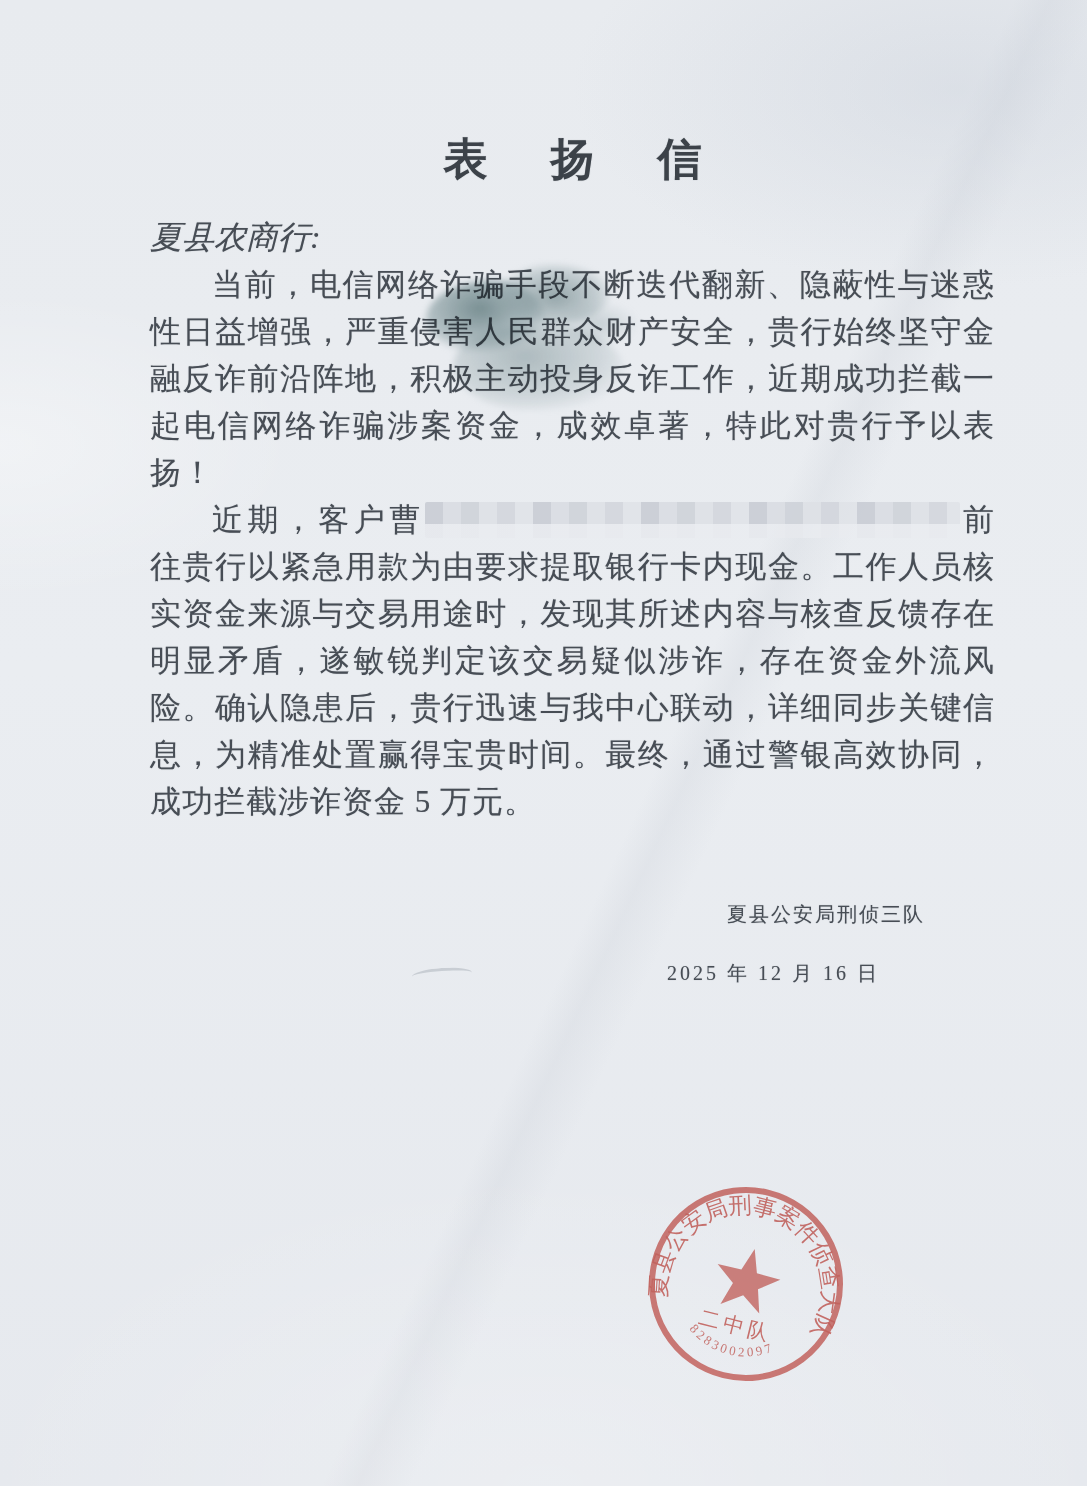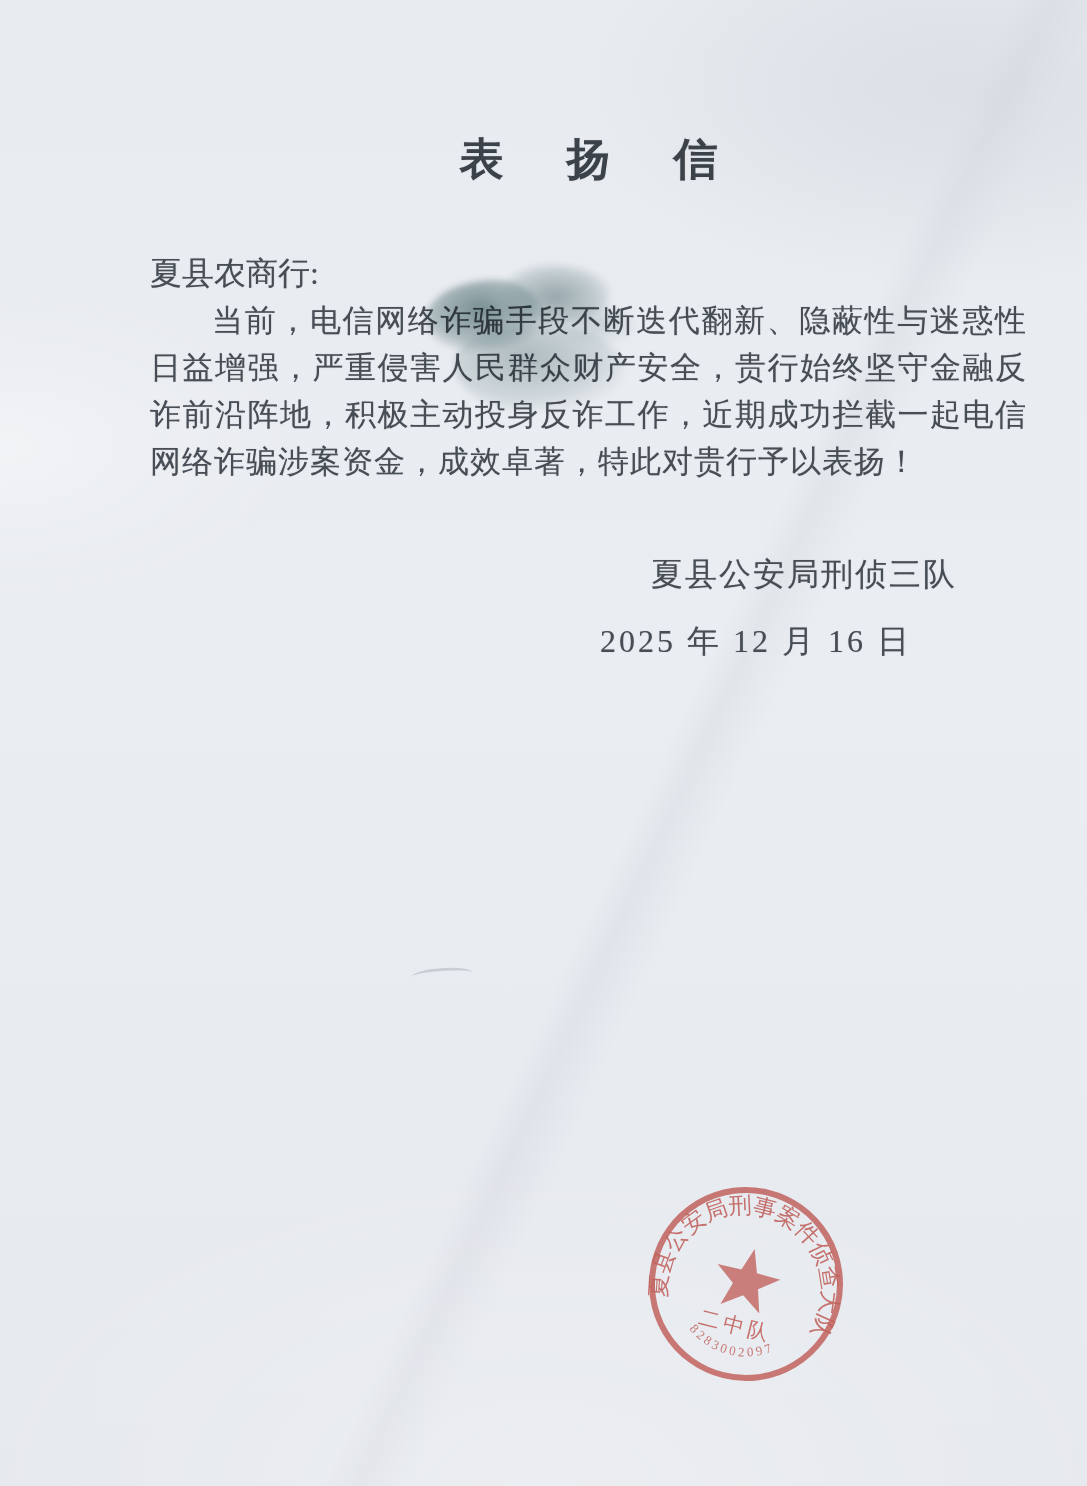--- a/index.html
+++ b/index.html
@@ -10,52 +10,53 @@
     overflow:hidden;
     font-family:"Liberation Serif","DejaVu Serif",serif;
     color:#474d55;
     background:
       radial-gradient(ellipse 620px 320px at 88% 6%, rgba(198,205,216,.38), transparent 62%),
       radial-gradient(ellipse 500px 260px at 0% 30%, rgba(255,255,255,.35), transparent 60%),
       radial-gradient(ellipse 900px 500px at 50% 100%, rgba(255,255,255,.22), transparent 65%),
       linear-gradient(115deg, transparent 57%, rgba(155,163,177,.10) 59%, transparent 62%),
       linear-gradient(180deg,#e8ebef 0%,#eaedf1 45%,#e6e9ee 100%);
   }
-  .content{position:relative;padding:130px 60px 0 150px;}
+  .content{position:relative;padding:130px 92px 0 150px;}
   .title{
     text-align:center;
     font-size:44px;font-weight:700;color:#3c4249;
     letter-spacing:26px;text-indent:26px;
     line-height:60px;
     text-shadow:0 0 1px rgba(60,66,73,.45);
   }
   .salutation{
-    margin-top:60px;
+    margin-top:24px;
     font-size:32px;line-height:47px;
     text-shadow:0 0 1px rgba(70,76,85,.35);
+    font-style:italic;
   }
   .body-text{font-size:31px;line-height:47px;letter-spacing:1px;
     text-align:justify;text-shadow:0 0 1px rgba(70,76,85,.35);}
   .body-text p{margin:0;text-indent:2em;}
   .redaction{
     display:inline-block;
     width:535px;height:36px;
     vertical-align:-8px;
     border-radius:2px;
     opacity:.85;
     background:
       linear-gradient(180deg, rgba(255,255,255,0) 0 62%, rgba(236,238,242,.85) 62% 100%),
       repeating-linear-gradient(90deg,
         #c7cbd3 0 18px, #d9dce2 18px 36px, #cdd1d8 36px 54px,
         #dee1e6 54px 72px, #d2d5dc 72px 90px, #e0e3e8 90px 108px);
   }
-  .signature-block{margin-top:66px;font-size:32px;line-height:47px;
+  .signature-block{margin-top:66px;font-size:20px;line-height:47px;
     text-shadow:0 0 1px rgba(70,76,85,.35);}
   .signature{text-align:right;padding-right:70px;letter-spacing:2px;}
-  .date{text-align:right;padding-right:115px;margin-top:20px;letter-spacing:3px;}
+  .date{text-align:right;padding-right:115px;margin-top:12px;letter-spacing:3px;}
   
   .stain{position:absolute;left:408px;top:262px;width:260px;height:160px;
     pointer-events:none;mix-blend-mode:multiply;filter:blur(3px);}
   .stain .b1{position:absolute;left:18px;top:18px;width:120px;height:72px;
     background:radial-gradient(ellipse at 45% 40%, rgba(92,122,124,.75), rgba(122,148,150,.45) 55%, transparent 75%);
     border-radius:58% 42% 60% 40% / 55% 60% 40% 45%;}
   .stain .b2{position:absolute;left:92px;top:2px;width:110px;height:60px;
     background:radial-gradient(ellipse at 50% 55%, rgba(104,131,133,.6), rgba(140,162,164,.35) 55%, transparent 78%);
     border-radius:45% 55% 48% 52% / 60% 48% 55% 42%;}
   .stain .b3{position:absolute;left:46px;top:62px;width:170px;height:86px;
@@ -79,20 +80,21 @@
 <div class="page">
 
   <div class="content">
 
     <div class="title">表 扬 信</div>
 
     <div class="salutation">夏县农商行:</div>
 
     <div class="body-text">
       <p><span>当前，电信网络诈骗手段不断迭代翻新、隐蔽性与迷惑性日益增强，严重侵害人民群众财产安全，贵行始终坚守金融反诈前沿阵地，积极主动投身反诈工作，近期成功拦截一起电信网络诈骗涉案资金，成效卓著，特此对贵行予以表扬！</span></p>
+      <p><span>近期，客户曹</span><span class="redaction"></span><span>前往贵行以紧急用款为由要求提取银行卡内现金。工作人员核实资金来源与交易用途时，发现其所述内容与核查反馈存在明显矛盾，遂敏锐判定该交易疑似涉诈，存在资金外流风险。确认隐患后，贵行迅速与我中心联动，详细同步关键信息，为精准处置赢得宝贵时间。最终，通过警银高效协同，成功拦截涉诈资金 5 万元。</span></p>
     </div>
 
     <div class="signature-block">
       <div class="signature">夏县公安局刑侦三队</div>
       <div class="date">2025 年 12 月 16 日</div>
     </div>
 
   </div>
 
   <div class="stain">

